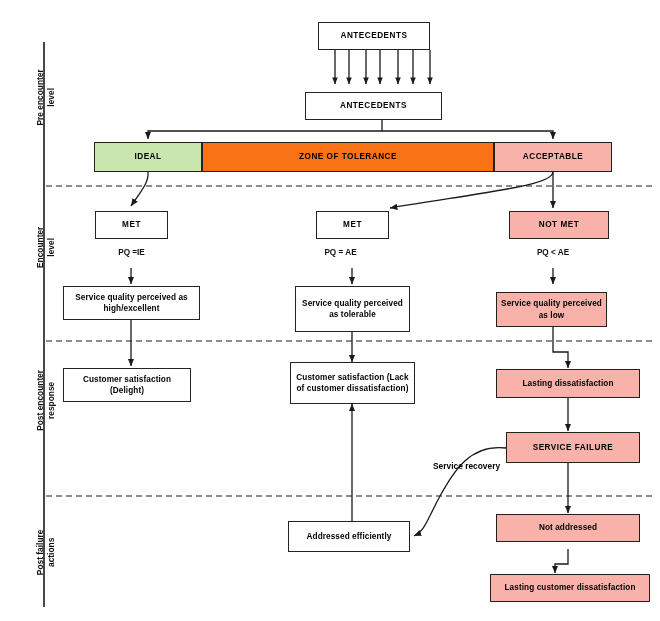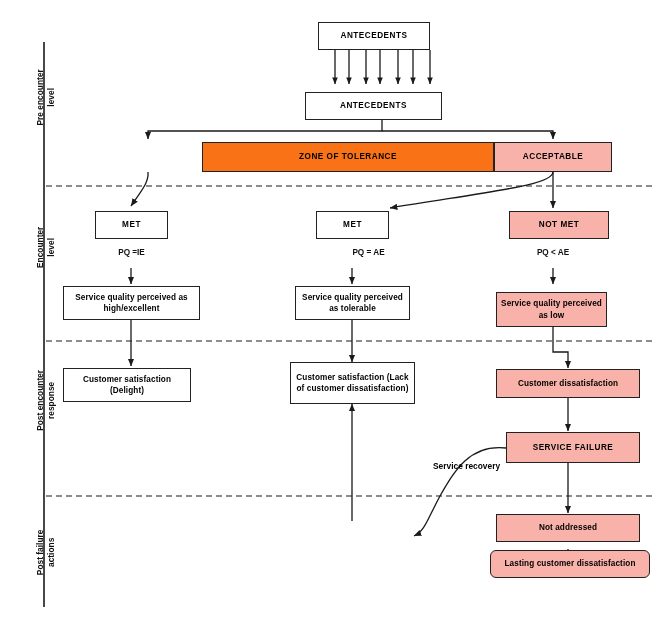--- a/index.html
+++ b/index.html
@@ -135,49 +135,51 @@
   </div>
   <div class="vlabel" style="left:6px;top:530px;width:80px;height:40px;">
     <span class="rot">Post failure
 actions</span>
   </div>
 
   <div class="node caps" style="left:318px;top:22px;width:112px;height:28px;">ANTECEDENTS</div>
 
   <div class="node caps" style="left:305px;top:92px;width:137px;height:28px;">ANTECEDENTS</div>
 
+  <div class="node caps green" style="left:94px;top:142px;width:108px;height:30px;">IDEAL</div>
 
   <div class="node caps gray" style="left:202px;top:142px;width:292px;height:30px;">ZONE OF TOLERANCE</div>
 
   <div class="node caps pink" style="left:494px;top:142px;width:118px;height:30px;">ACCEPTABLE</div>
 
   <div class="node caps" style="left:95px;top:211px;width:73px;height:28px;">MET</div>
 
   <div class="node caps" style="left:316px;top:211px;width:73px;height:28px;">MET</div>
 
   <div class="node caps pink" style="left:509px;top:211px;width:100px;height:28px;">NOT MET</div>
 
   <div class="eqlabel" style="left:95px;top:248px;width:73px;">PQ =IE</div>
-  <div class="eqlabel" style="left:332px;top:248px;width:73px;">PQ = AE</div>
+  <div class="eqlabel" style="left:304px;top:248px;width:73px;">PQ = AE</div>
   <div class="eqlabel" style="left:509px;top:248px;width:88px;">PQ &lt; AE</div>
 
   <div class="node" style="left:63px;top:286px;width:137px;height:34px;">Service quality perceived as high/excellent</div>
 
-  <div class="node" style="left:295px;top:286px;width:115px;height:34px;">Service quality perceived as tolerable</div>
+  <div class="node" style="left:295px;top:286px;width:115px;height:46px;">Service quality perceived as tolerable</div>
 
   <div class="node pink" style="left:496px;top:292px;width:111px;height:35px;">Service quality perceived as low</div>
 
   <div class="node" style="left:63px;top:368px;width:128px;height:34px;">Customer satisfaction (Delight)</div>
 
   <div class="node" style="left:290px;top:362px;width:125px;height:42px;">Customer satisfaction (Lack of customer dissatisfaction)</div>
 
-  <div class="node pink" style="left:496px;top:369px;width:144px;height:29px;">Customer dissatisfaction</div>
+  <div class="node pink" style="left:496px;top:369px;width:144px;height:29px;">Lasting dissatisfaction</div>
 
   <div class="node caps pink" style="left:506px;top:432px;width:134px;height:31px;">SERVICE FAILURE</div>
 
+  <div class="node" style="left:288px;top:521px;width:122px;height:31px;">Addressed efficiently</div>
 
   <div class="node pink" style="left:496px;top:514px;width:144px;height:28px;">Not addressed</div>
 
-  <div class="node pink" style="left:490px;top:550px;width:160px;height:28px;border-radius:6px;">Lasting customer dissatisfaction</div>
+  <div class="node pink" style="left:490px;top:574px;width:160px;height:28px;">Lasting customer dissatisfaction</div>
 
   <div class="reclabel" style="left:433px;top:461px;">Service recovery</div>
 
 </div>
 
 </body></html>

